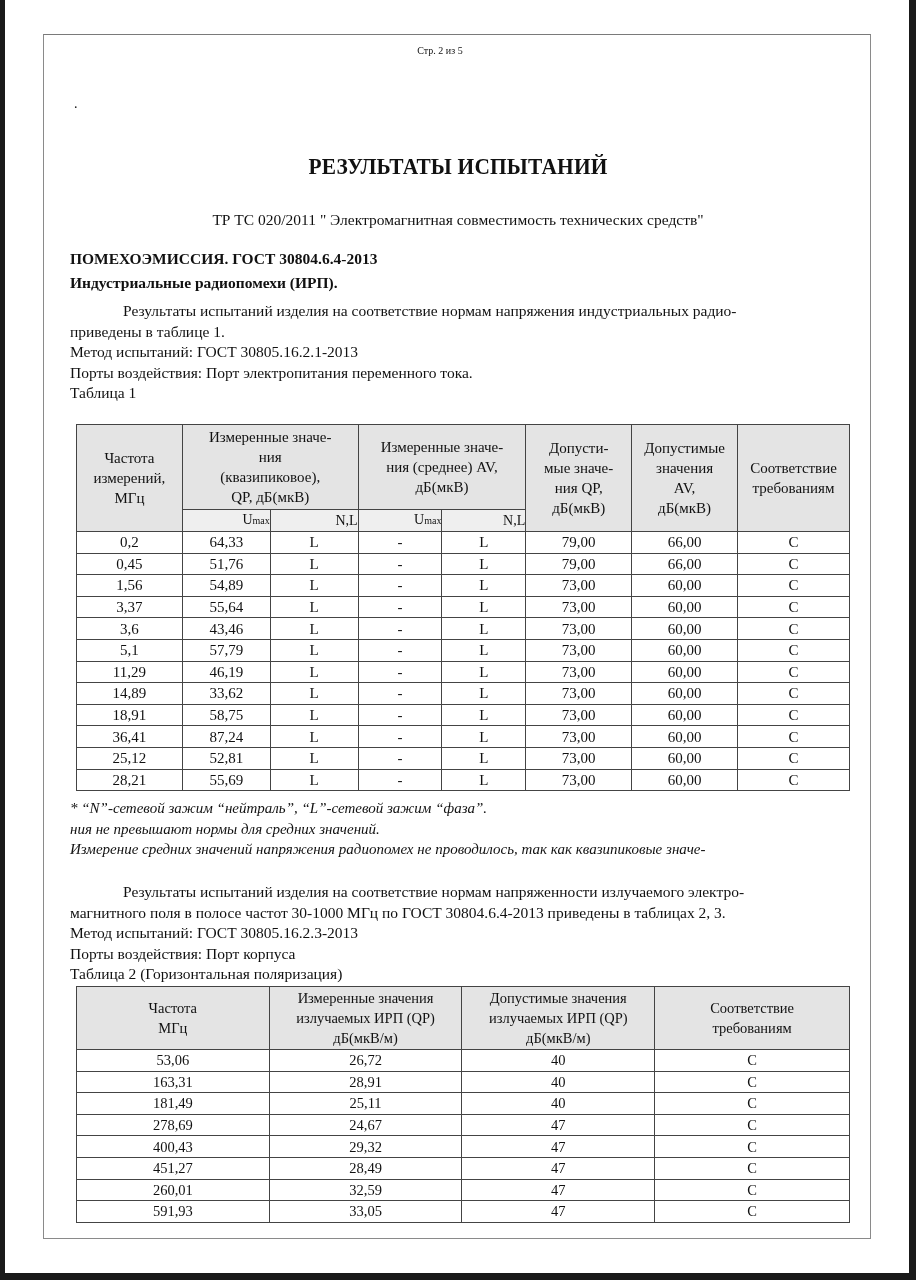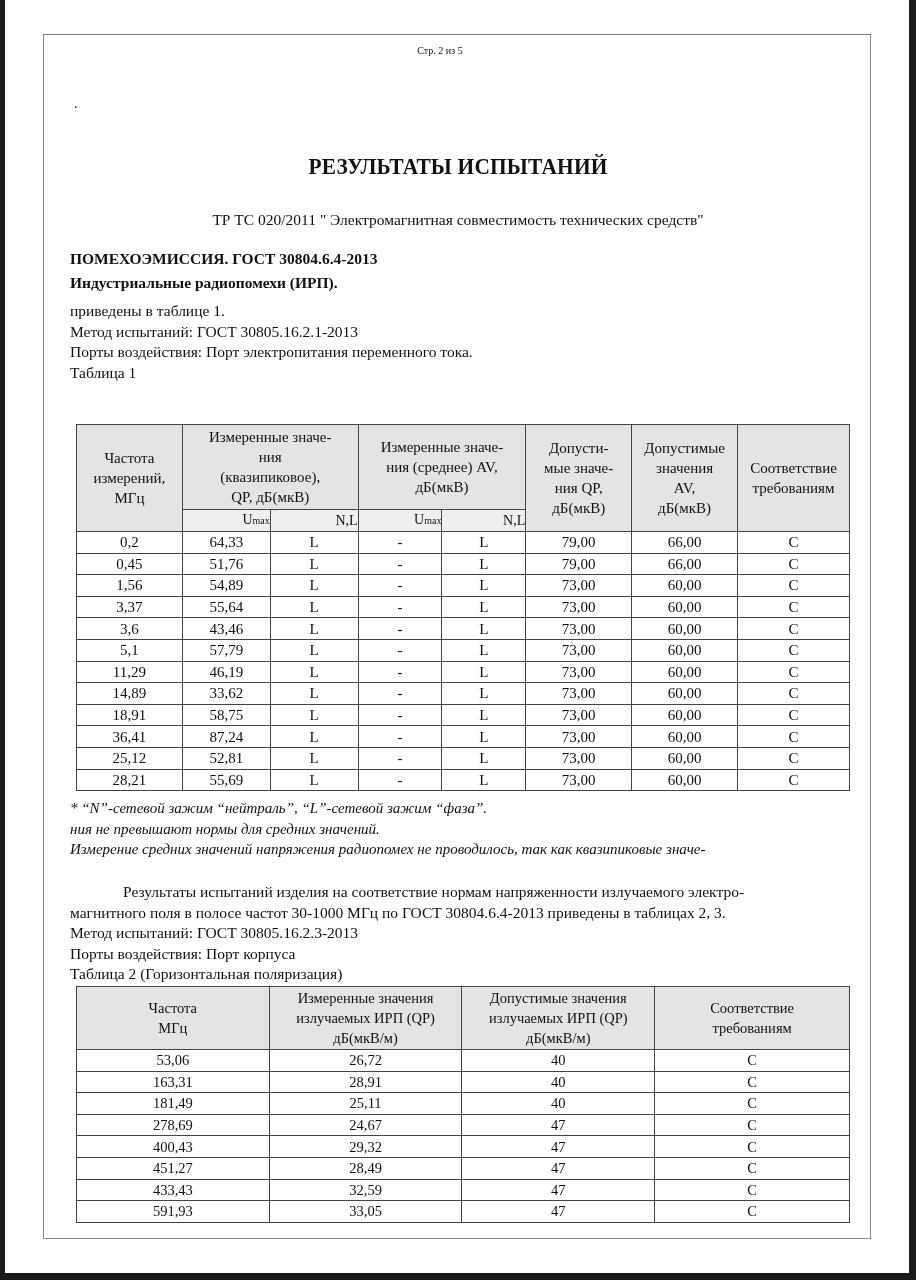--- a/index.html
+++ b/index.html
@@ -48,20 +48,21 @@
 <div class="abs page-num">Стр. 2 из 5</div>
 <div class="abs dot">.</div>
 
 <div class="abs title">РЕЗУЛЬТАТЫ ИСПЫТАНИЙ</div>
 <div class="abs subtitle">ТР ТС 020/2011 " Электромагнитная совместимость технических средств"</div>
 
 <div class="abs h2">ПОМЕХОЭМИССИЯ. ГОСТ 30804.6.4-2013</div>
 <div class="abs h3">Индустриальные радиопомехи (ИРП).</div>
 
 <div class="abs para" style="top:301px;">
+  <div><span class="indent"></span><span>Результаты испытаний изделия на соответствие нормам напряжения индустриальных радио-</span></div>
   <div>приведены в таблице 1.</div>
   <div>Метод испытаний: ГОСТ 30805.16.2.1-2013</div>
   <div>Порты воздействия: Порт электропитания переменного тока.</div>
   <div>Таблица 1</div>
 </div>
 
 <table class="t1">
   <colgroup>
     <col style="width:106px">
       <col style="width:88px">
@@ -312,21 +313,21 @@
         <td>47</td>
         <td>C</td>
       </tr>
       <tr>
         <td>451,27</td>
         <td>28,49</td>
         <td>47</td>
         <td>C</td>
       </tr>
       <tr>
-        <td>433,43</td>
+        <td>260,01</td>
         <td>32,59</td>
         <td>47</td>
         <td>C</td>
       </tr>
       <tr>
         <td>591,93</td>
         <td>33,05</td>
         <td>47</td>
         <td>C</td>
       </tr>

